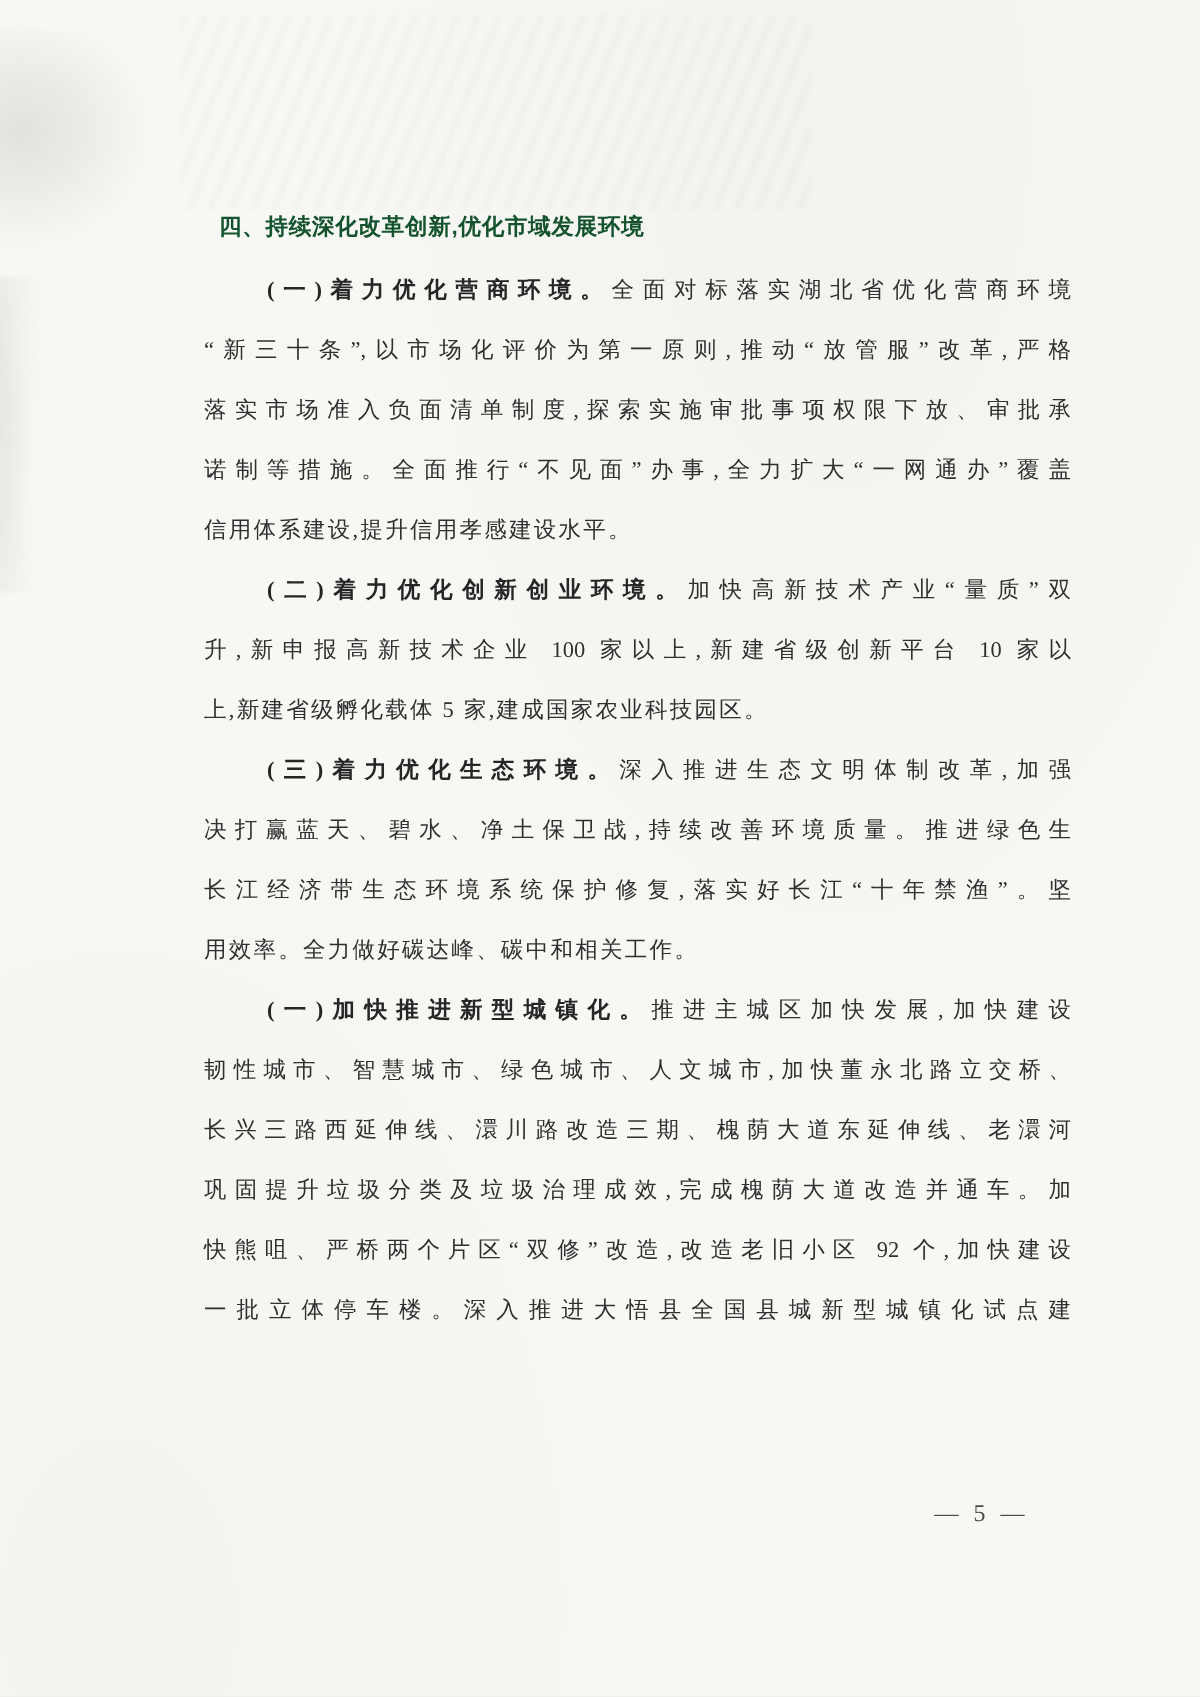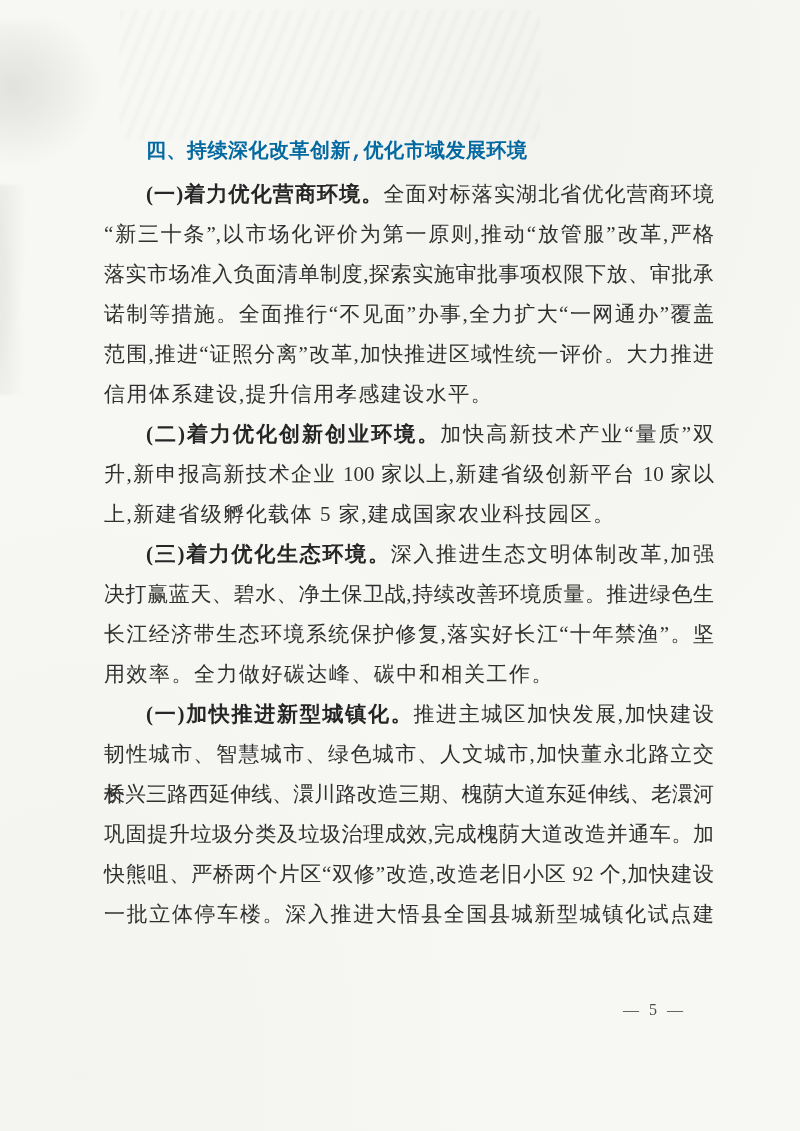--- a/index.html
+++ b/index.html
@@ -53,41 +53,42 @@
     pointer-events: none;
   }
 
   .textblock {
     position: absolute;
     left: 104px;
     top: 130px;
     width: 610px;
   }
   .h {
-    font-family: Liberation Mono, monospace;
+    font-family: Liberation Sans, sans-serif;
     font-weight: 700;
-    font-size: 20px;
-    color: #0369a1;
+    font-size: 15px;
+    color: #14532d;
     text-indent: 42px;
     letter-spacing: 0.5px;
     height: 44px;
     line-height: 44px;
     white-space: nowrap;
   }
   .h.h-second {
     height: 40px;
     line-height: 40px;
   }
   .line {
-    font-size: 21px;
+    font-size: 15px;
     height: 40px;
     line-height: 40px;
     text-align: justify;
     text-align-last: justify;
     color: #303030;
+    margin-left: 32px;
   }
   .line.first {
     text-indent: 42px;
   }
   .line.end {
     text-align-last: left;
     letter-spacing: 1.5px;
   }
   .lead {
     font-weight: 700;
@@ -113,21 +114,20 @@
   <div class="smudge-c"></div>
 
   <div class="textblock">
 
     <div class="h">四、持续深化改革创新,优化市域发展环境</div>
 
     <div class="line first"><span class="lead">(一)着力优化营商环境。</span><span>全面对标落实湖北省优化营商环境</span></div>
     <div class="line">“新三十条”,以市场化评价为第一原则,推动“放管服”改革,严格</div>
     <div class="line">落实市场准入负面清单制度,探索实施审批事项权限下放、审批承</div>
     <div class="line">诺制等措施。全面推行“不见面”办事,全力扩大“一网通办”覆盖</div>
-    <div class="line">范围,推进“证照分离”改革,加快推进区域性统一评价。大力推进</div>
     <div class="line end">信用体系建设,提升信用孝感建设水平。</div>
 
     <div class="line first"><span class="lead">(二)着力优化创新创业环境。</span><span>加快高新技术产业“量质”双</span></div>
     <div class="line">升,新申报高新技术企业 100 家以上,新建省级创新平台 10 家以</div>
     <div class="line end">上,新建省级孵化载体 5 家,建成国家农业科技园区。</div>
 
     <div class="line first"><span class="lead">(三)着力优化生态环境。</span><span>深入推进生态文明体制改革,加强</span></div>
     <div class="line">决打赢蓝天、碧水、净土保卫战,持续改善环境质量。推进绿色生</div>
     <div class="line">长江经济带生态环境系统保护修复,落实好长江“十年禁渔”。坚</div>
     <div class="line end">用效率。全力做好碳达峰、碳中和相关工作。</div>

